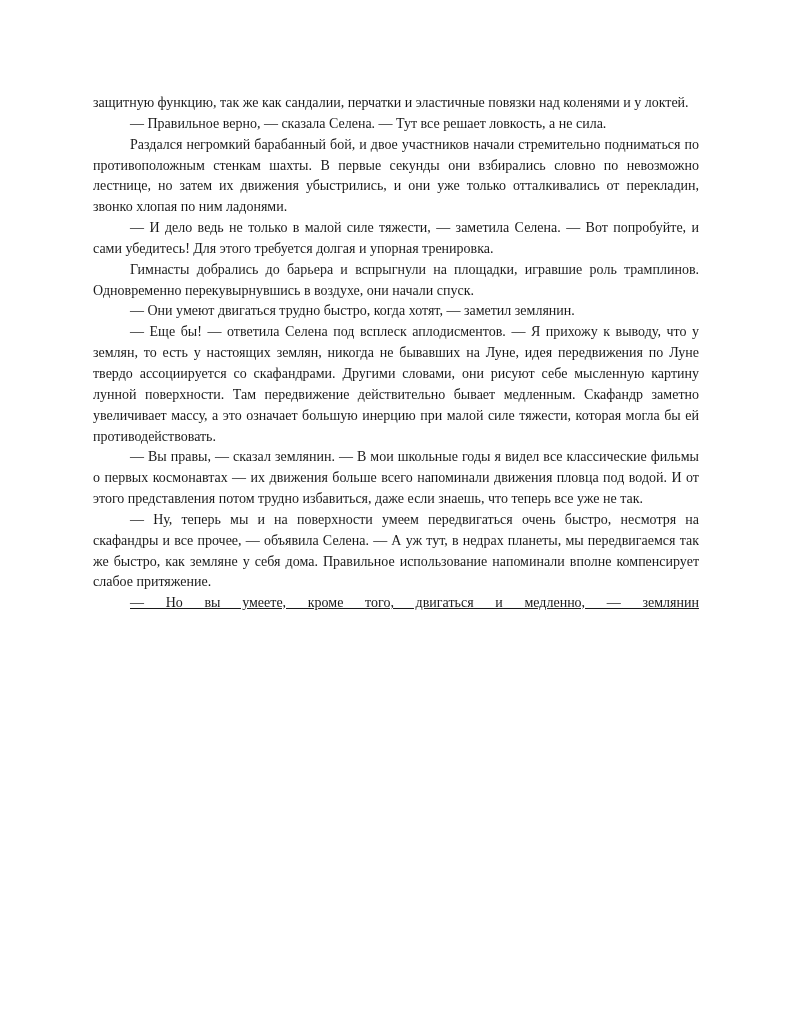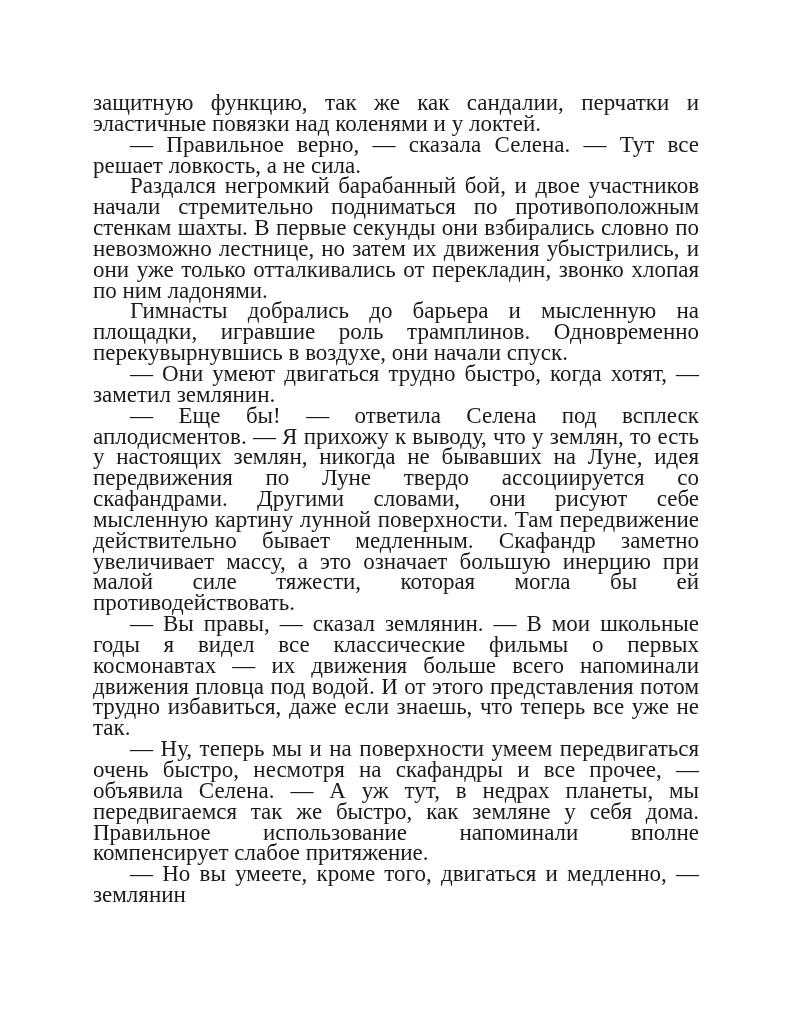--- a/index.html
+++ b/index.html
@@ -12,21 +12,21 @@
     height: 1024px;
     position: relative;
     overflow: hidden;
   }
   .page {
     position: absolute;
     left: 93px;
     top: 93px;
     width: 606px;
     font-family: "Liberation Serif", serif;
-    font-size: 23px;
+    font-size: 14px;
     line-height: 20.85px;
     color: #1a1a1a;
     text-align: justify;
   }
   .page p {
     margin: 0;
     padding: 0;
     text-indent: 37px;
     hyphens: none;
   }
@@ -34,19 +34,20 @@
     text-indent: 0;
   }
 </style>
 </head>
 <body>
 
 <div class="page">
   <p class="continuation">защитную функцию, так же как сандалии, перчатки и эластичные повязки над коленями и у локтей.</p>
   <p>— Правильное верно, — сказала Селена. — Тут все решает ловкость, а не сила.</p>
   <p>Раздался негромкий барабанный бой, и двое участников начали стремительно подниматься по противоположным стенкам шахты. В первые секунды они взбирались словно по невозможно лестнице, но затем их движения убыстрились, и они уже только отталкивались от перекладин, звонко хлопая по ним ладонями.</p>
-  <p>Гимнасты добрались до барьера и мысленную на площадки, игравшие роль трамплинов. Одновременно перекувырнувшись в воздухе, они начали спуск.</p>
+  <p>— И дело ведь не только в малой силе тяжести, — заметила Селена. — Вот попробуйте, и сами убедитесь! Для этого требуется долгая и упорная тренировка.</p>
+  <p>Гимнасты добрались до барьера и вспрыгнули на площадки, игравшие роль трамплинов. Одновременно перекувырнувшись в воздухе, они начали спуск.</p>
   <p>— Они умеют двигаться трудно быстро, когда хотят, — заметил землянин.</p>
   <p>— Еще бы! — ответила Селена под всплеск аплодисментов. — Я прихожу к выводу, что у землян, то есть у настоящих землян, никогда не бывавших на Луне, идея передвижения по Луне твердо ассоциируется со скафандрами. Другими словами, они рисуют себе мысленную картину лунной поверхности. Там передвижение действительно бывает медленным. Скафандр заметно увеличивает массу, а это означает большую инерцию при малой силе тяжести, которая могла бы ей противодействовать.</p>
   <p>— Вы правы, — сказал землянин. — В мои школьные годы я видел все классические фильмы о первых космонавтах — их движения больше всего напоминали движения пловца под водой. И от этого представления потом трудно избавиться, даже если знаешь, что теперь все уже не так.</p>
   <p>— Ну, теперь мы и на поверхности умеем передвигаться очень быстро, несмотря на скафандры и все прочее, — объявила Селена. — А уж тут, в недрах планеты, мы передвигаемся так же быстро, как земляне у себя дома. Правильное использование напоминали вполне компенсирует слабое притяжение.</p>
-  <p style="text-align-last: justify;">— Но вы умеете, кроме того, двигаться и медленно, — землянин</p>
+  <p style="text-align-last: justify; text-decoration: underline;">— Но вы умеете, кроме того, двигаться и медленно, — землянин</p>
 </div>
 
 </body></html>

